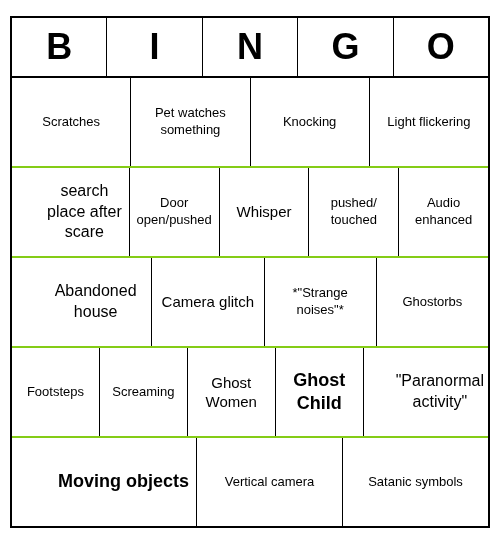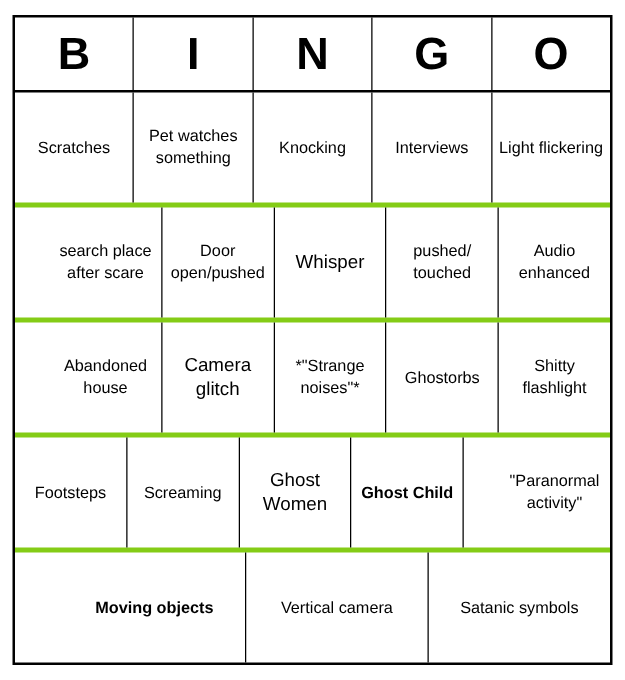--- a/index.html
+++ b/index.html
@@ -42,21 +42,21 @@
       border-right: none;
     }
 
     .bingo-grid {
       display: flex;
       flex-direction: column;
     }
 
     .bingo-row {
       display: flex;
-      border-bottom: 4px solid #84cc16;
+      border-bottom: 2px solid #84cc16;
     }
 
     .bingo-row:last-child {
       border-bottom: none;
       padding-left: 39px;
     }
 
     .bingo-cell {
       flex: 1;
       border-right: 1px solid #000;
@@ -68,66 +68,64 @@
       min-height: 88px;
       font-size: 13px;
       line-height: 1.3;
     }
 
     .bingo-cell:last-child {
       border-right: none;
     }
 
     .bingo-cell.large-text {
-      font-size: 13px;
+      font-size: 18px;
       font-weight: bold;
     }
 
     .bingo-cell.medium-text {
       font-size: 15px;
       font-weight: normal;
     }
 
     .bingo-cell.small-text {
-      font-size: 13px;
+      font-size: 16px;
       margin-left: 28px;
     }
   </style>
 </head>
 <body>
 
 <div class="bingo-card">
   <div class="bingo-header">
   <div class="bingo-header-cell">B</div>
       <div class="bingo-header-cell">I</div>
       <div class="bingo-header-cell">N</div>
       <div class="bingo-header-cell">G</div>
       <div class="bingo-header-cell">O</div>
     </div>
   <div class="bingo-grid">
   <div class="bingo-row">
         <div class="bingo-cell">Scratches</div>
         <div class="bingo-cell">Pet watches something</div>
         <div class="bingo-cell">Knocking</div>
-        <div class="bingo-cell">Interviews</div>
         <div class="bingo-cell">Light flickering</div>
       </div>
       <div class="bingo-row">
         <div class="bingo-cell small-text">search place after scare</div>
         <div class="bingo-cell">Door open/pushed</div>
         <div class="bingo-cell medium-text">Whisper</div>
         <div class="bingo-cell">pushed/ touched</div>
         <div class="bingo-cell">Audio enhanced</div>
       </div>
       <div class="bingo-row">
         <div class="bingo-cell small-text">Abandoned house</div>
         <div class="bingo-cell medium-text">Camera glitch</div>
         <div class="bingo-cell">*"Strange noises"*</div>
         <div class="bingo-cell">Ghostorbs</div>
-        <div class="bingo-cell">Shitty flashlight</div>
       </div>
       <div class="bingo-row">
         <div class="bingo-cell">Footsteps</div>
         <div class="bingo-cell">Screaming</div>
         <div class="bingo-cell medium-text">Ghost Women</div>
         <div class="bingo-cell large-text">Ghost Child</div>
         <div class="bingo-cell small-text">"Paranormal activity"</div>
       </div>
       <div class="bingo-row">
         <div class="bingo-cell large-text">Moving objects</div>

